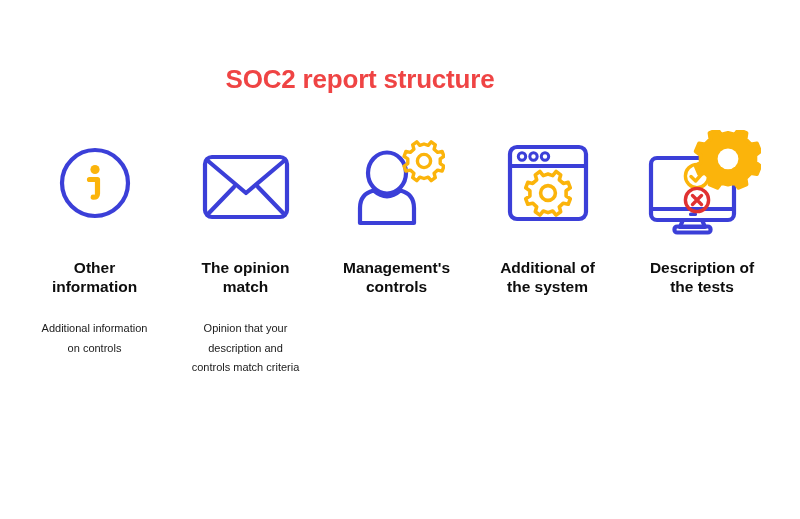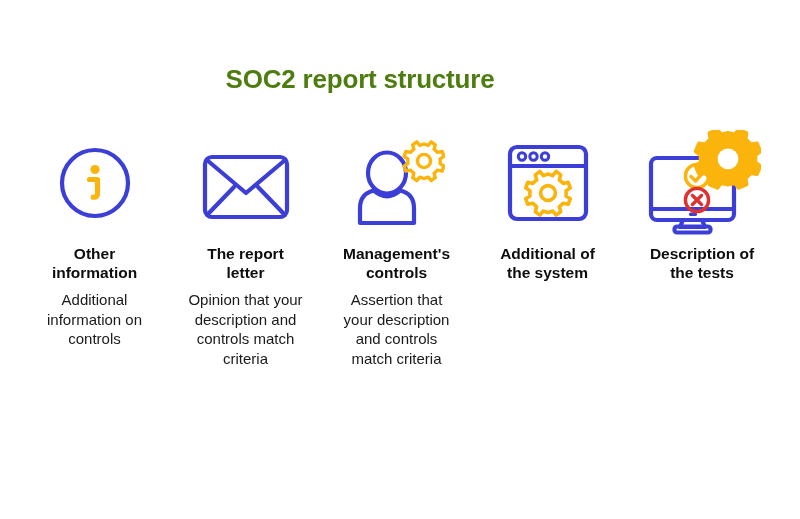--- a/index.html
+++ b/index.html
@@ -20,21 +20,21 @@
     box-sizing: border-box;
   }
   .title {
     position: absolute;
     top: 64px;
     left: 0;
     width: 720px;
     text-align: center;
     font-size: 26px;
     font-weight: bold;
-    color: #4d7c0f;
+    color: #ef4444;
     letter-spacing: -0.2px;
   }
   .columns {
     position: absolute;
     top: 130px;
     left: 0;
     width: 800px;
     display: flex;
     align-items: flex-start;
     justify-content: center;
@@ -47,35 +47,35 @@
   }
   .col-5 { width: 158px; }
   .icon-box {
     height: 105px;
     width: 151px;
     display: flex;
     align-items: center;
     justify-content: center;
   }
   .col-heading {
-    margin-top: 9px;
+    margin-top: 23px;
     font-size: 15.5px;
     line-height: 19px;
     font-weight: bold;
     color: #0d0d0d;
     text-align: center;
     width: 118px;
     word-break: break-all;
   }
   .col-heading.nobreak {
     word-break: normal;
   }
   .col-body {
-    margin-top: 8px;
-    font-size: 15px;
+    margin-top: 23px;
+    font-size: 11px;
     line-height: 19.5px;
     color: #1a1a1a;
     text-align: center;
     width: 116px;
   }
   .col-body.wide { width: 124px; }
   svg { display: block; }
 </style>
 </head>
 <body>
@@ -100,21 +100,21 @@
 
     <div class="col">
       <div class="icon-box">
         <svg width="94" height="78" viewBox="0 0 94 78">
           <rect x="6" y="13" width="82" height="60" rx="7" ry="7" fill="none" stroke="#3b3fd8" stroke-width="4.2"></rect>
           <path d="M8.5 16.5 L47 49 L85.5 16.5" fill="none" stroke="#3b3fd8" stroke-width="4.2" stroke-linecap="round" stroke-linejoin="round"></path>
           <path d="M9 70 L35 43" fill="none" stroke="#3b3fd8" stroke-width="4.2" stroke-linecap="round"></path>
           <path d="M85 70 L59 43" fill="none" stroke="#3b3fd8" stroke-width="4.2" stroke-linecap="round"></path>
         </svg>
       </div>
-      <div class="col-heading nobreak">The report letter</div>
+      <div class="col-heading nobreak">The opinion match</div>
       <div class="col-body">Opinion that your description and controls match criteria</div>
     </div>
 
     <div class="col">
       <div class="icon-box">
         <svg width="96" height="92" viewBox="0 0 96 92">
           <ellipse cx="38" cy="36" rx="19" ry="20.5" fill="none" stroke="#3b3fd8" stroke-width="4.2"></ellipse>
           <path d="M11 86 L11 71 Q11 57 24.5 53.5 Q38 65 51.5 53.5 Q65 57 65 71 L65 86 Z" fill="none" stroke="#3b3fd8" stroke-width="4.2" stroke-linejoin="round" stroke-linecap="round"></path>
           <g transform="translate(75,24)">
             <path d="M0,-17 L4.2,-15.6 L7.2,-19.2 L11.3,-16.2 L10.1,-11.8 L13.7,-8.6
@@ -122,21 +122,20 @@
                      L13.7,9.1 L10.1,12.3 L11.3,16.7 L7.2,19.7 L4.2,16.1 L0,17.5
                      L-4.2,16.1 L-7.2,19.7 L-11.3,16.7 L-10.1,12.3 L-13.7,9.1
                      L-18.1,10.1 L-19.9,5.2 L-16.2,2.6 L-16.2,-2.1 L-19.9,-4.7
                      L-18.1,-9.6 L-13.7,-8.6 L-10.1,-11.8 L-11.3,-16.2 L-7.2,-19.2
                      L-4.2,-15.6 Z" fill="none" stroke="#fbb40b" stroke-width="3.4" stroke-linejoin="round"></path>
             <circle cx="0" cy="0" r="6.6" fill="none" stroke="#fbb40b" stroke-width="3.4"></circle>
           </g>
         </svg>
       </div>
       <div class="col-heading">Management's controls</div>
-      <div class="col-body">Assertion that your description and controls match criteria</div>
     </div>
 
     <div class="col">
       <div class="icon-box">
         <svg width="94" height="90" viewBox="0 0 94 90">
           <rect x="9" y="9" width="76" height="72" rx="7" ry="7" fill="none" stroke="#3b3fd8" stroke-width="4.2"></rect>
           <line x1="9" y1="28" x2="85" y2="28" stroke="#3b3fd8" stroke-width="4.2"></line>
           <circle cx="21" cy="18.5" r="3.7" fill="none" stroke="#3b3fd8" stroke-width="3"></circle>
           <circle cx="32.5" cy="18.5" r="3.7" fill="none" stroke="#3b3fd8" stroke-width="3"></circle>
           <circle cx="44" cy="18.5" r="3.7" fill="none" stroke="#3b3fd8" stroke-width="3"></circle>

